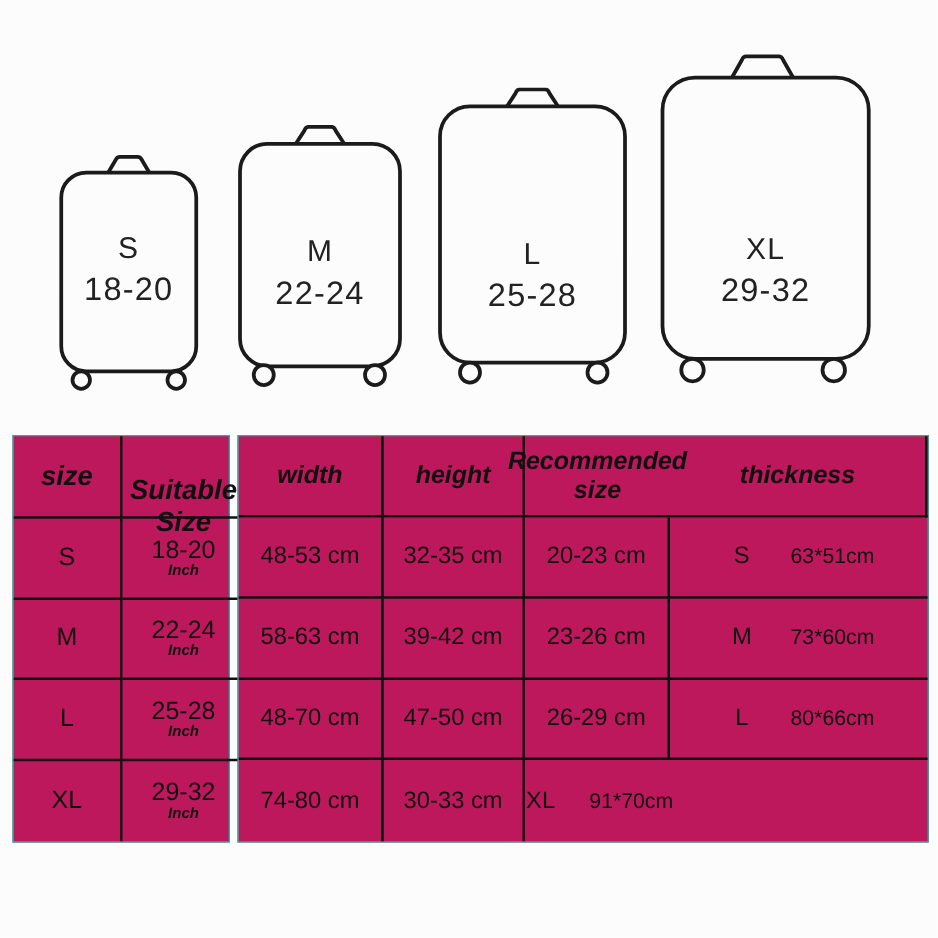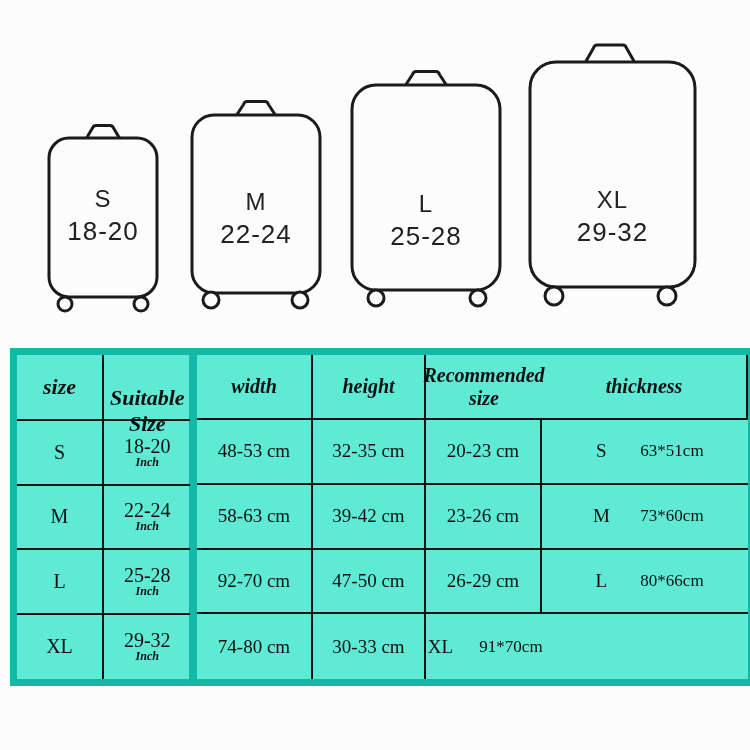--- a/index.html
+++ b/index.html
@@ -11,21 +11,21 @@
   
   .case{position:absolute;}
   .case svg{display:block;}
   .case-label{
     position:absolute;text-align:center;color:#222;
     letter-spacing:1px;line-height:32px;
   }
   .case-label .sz{font-size:24px;display:block;}
   .case-label .rg{font-size:26px;display:block;}
   
-  .tbl{position:absolute;display:grid;border:7px solid #14b8a6;background:#5eead4;font-family:Liberation Serif, serif;}
+  .tbl{position:absolute;display:grid;border:1px solid #14b8a6;background:#be185d;}
   .cell{
     display:flex;align-items:center;justify-content:center;
     border-right:2px solid #111;border-bottom:2px solid #111;
     font-size:19px;color:#101010;text-align:center;
   }
   .cell.lc{border-right:none;}
   .cell.lr{border-bottom:none;}
   .hdr{font-weight:bold;font-style:italic;font-size:20px;line-height:1.15;}
   #size-table{left:10px;top:348px;width:172px;height:324px;grid-template-columns:87px 1fr;grid-template-rows:66px 1fr 1fr 1fr 1fr;}
   #size-table .hdr{font-size:22px;}
@@ -154,21 +154,21 @@
     </div>
 
     <div class="cell">58-63 cm</div>
     <div class="cell">39-42 cm</div>
     <div class="cell">23-26 cm</div>
     <div class="cell lc rec">
       <span class="letter">M</span>
       <span class="dims">73*60cm</span>
     </div>
 
-    <div class="cell">92-70 cm</div>
+    <div class="cell">48-70 cm</div>
     <div class="cell">47-50 cm</div>
     <div class="cell">26-29 cm</div>
     <div class="cell lc rec">
       <span class="letter">L</span>
       <span class="dims">80*66cm</span>
     </div>
 
     <div class="cell lr">74-80 cm</div>
     <div class="cell lr">30-33 cm</div>
     <div class="cell lc lr rec">

